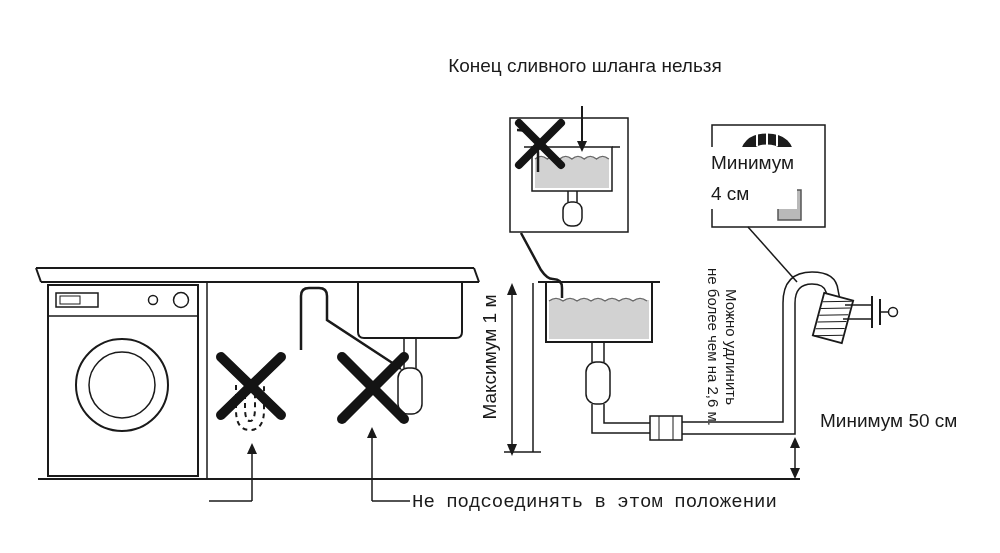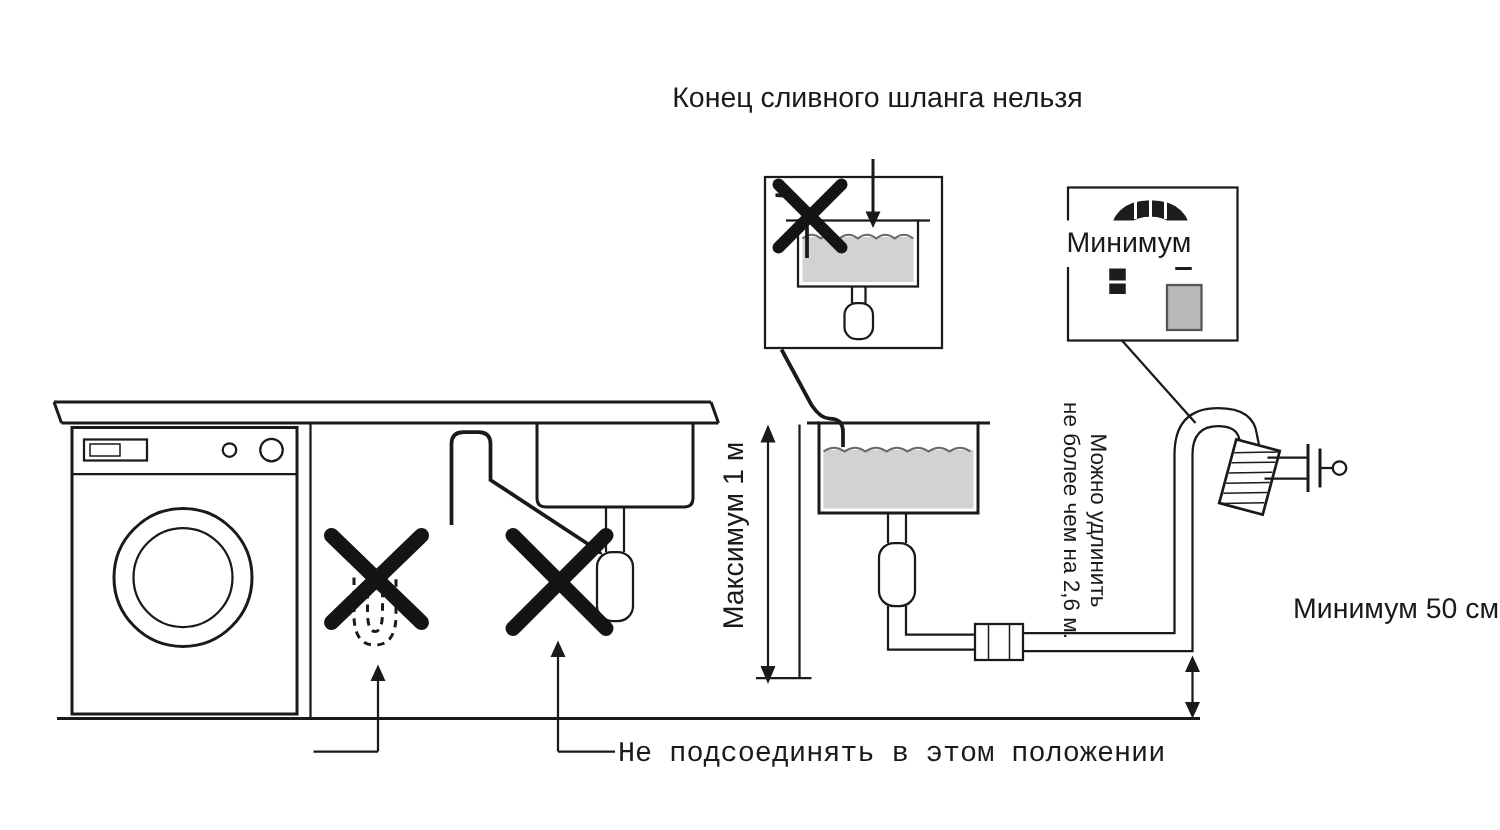--- a/index.html
+++ b/index.html
@@ -13,21 +13,21 @@
   .min-gap{left:660px;top:147px;line-height:31px;background:#ffffff;padding:0 3px;margin-left:48px;}
   .max-height{
     left:425px;top:346px;width:130px;height:22px;
     display:flex;align-items:center;justify-content:center;
     transform:rotate(-90deg);
   }
   .extension{
     left:637px;top:329px;width:170px;text-align:center;
     font-size:15px;line-height:18px;transform:rotate(90deg);
   }
-  .standpipe-range{left:820px;top:392px;line-height:29px;margin-left:42px;}
+  .standpipe-range{left:820px;top:406px;line-height:29px;}
   .no-bend{left:104px;top:488px;}
   .no-connect{left:412px;top:488px;font-family:Liberation Mono, monospace;}
 
   
   .s1{stroke:#1a1a1a;stroke-width:1;fill:none;}
   .s15{stroke:#1a1a1a;stroke-width:1.5;fill:none;}
   .s2{stroke:#1a1a1a;stroke-width:2;fill:none;}
   .s25{stroke:#1a1a1a;stroke-width:2.5;fill:none;}
   .x{stroke:#141414;stroke-width:10;stroke-linecap:round;fill:none;}
   .x2{stroke:#141414;stroke-width:8;stroke-linecap:round;fill:none;}
@@ -204,20 +204,21 @@
       <polygon points="372,427 367,438 377,438" class="ah"></polygon>
     </g>
   </svg>
 
   <div class="lbl top-note">
     <div>Конец сливного шланга нельзя</div>
   </div>
 
   <div class="lbl min-gap">
     <div>Минимум</div>
+    <div>4 см</div>
   </div>
 
   <div class="lbl max-height">Максимум 1 м</div>
 
   <div class="lbl extension">
     <div>Можно удлинить</div>
     <div>не более чем на 2,6 м.</div>
   </div>
 
   <div class="lbl standpipe-range">

